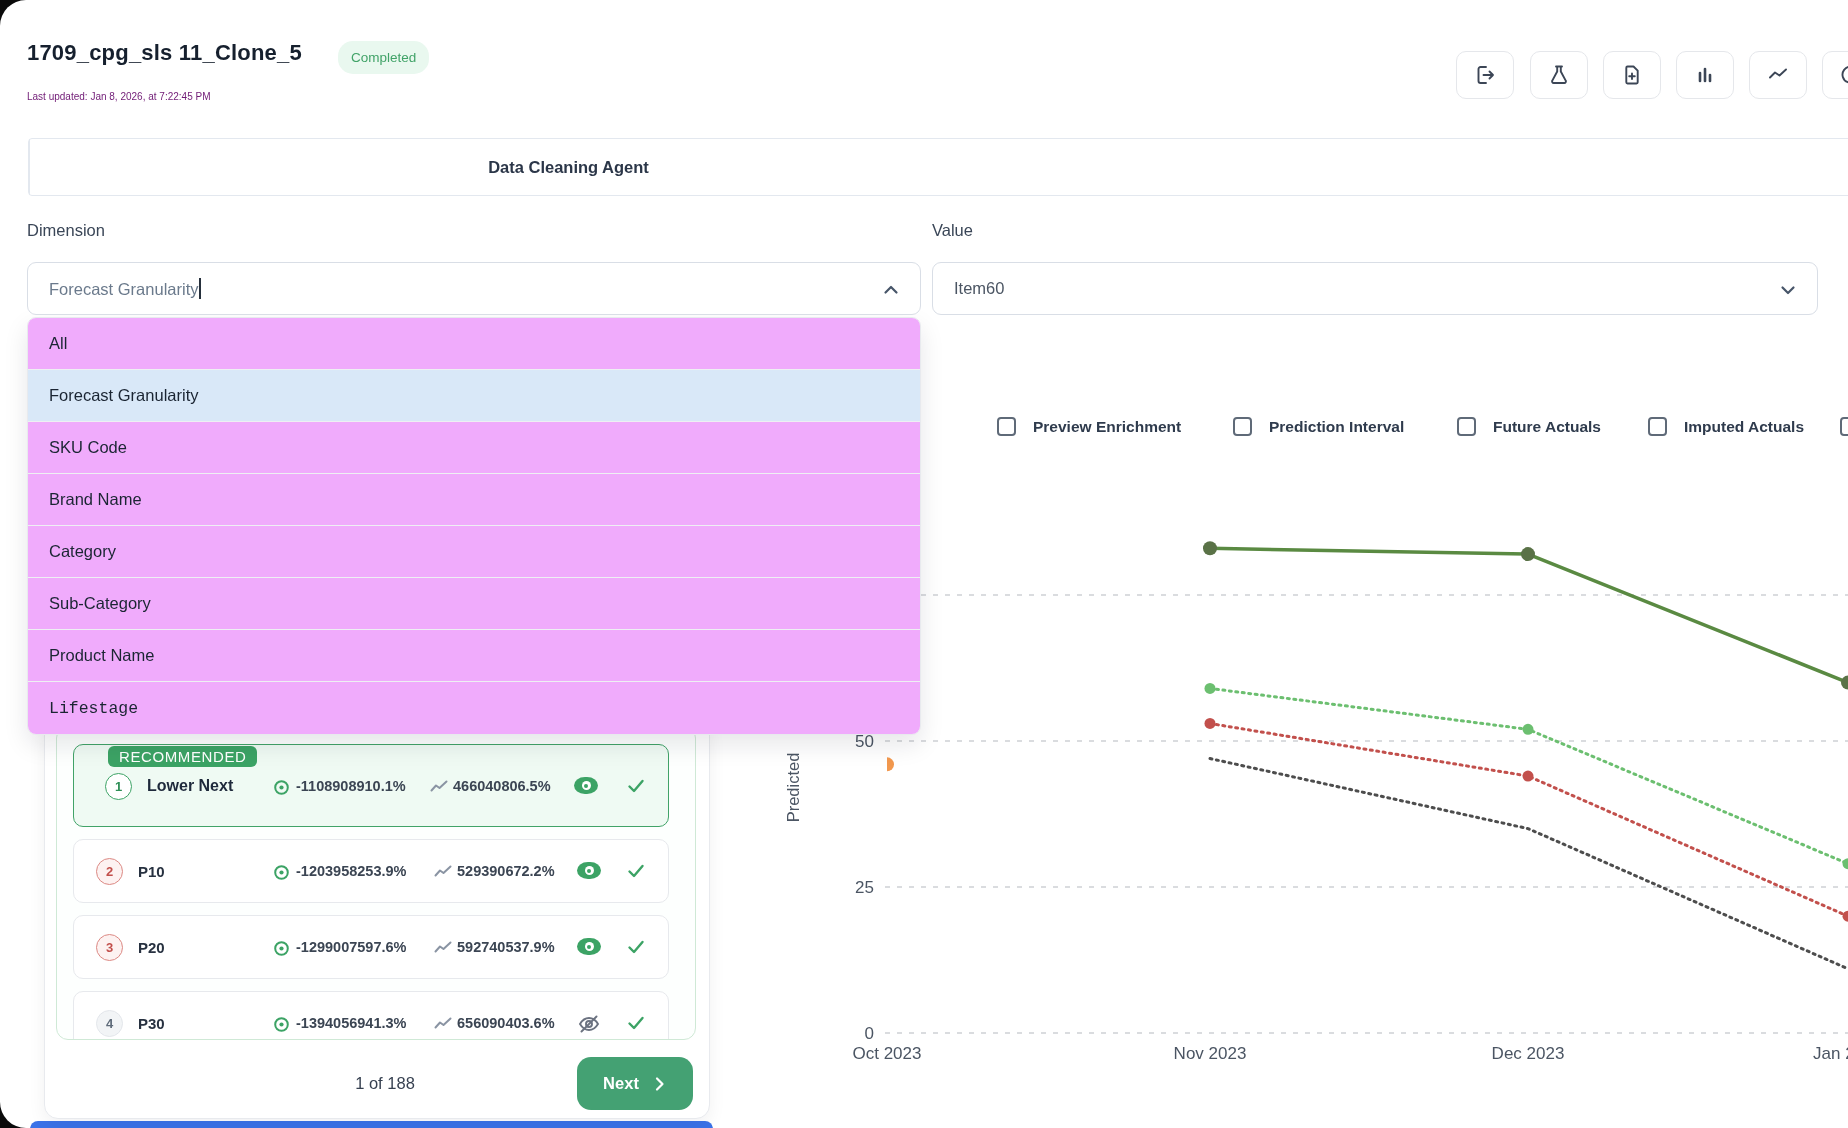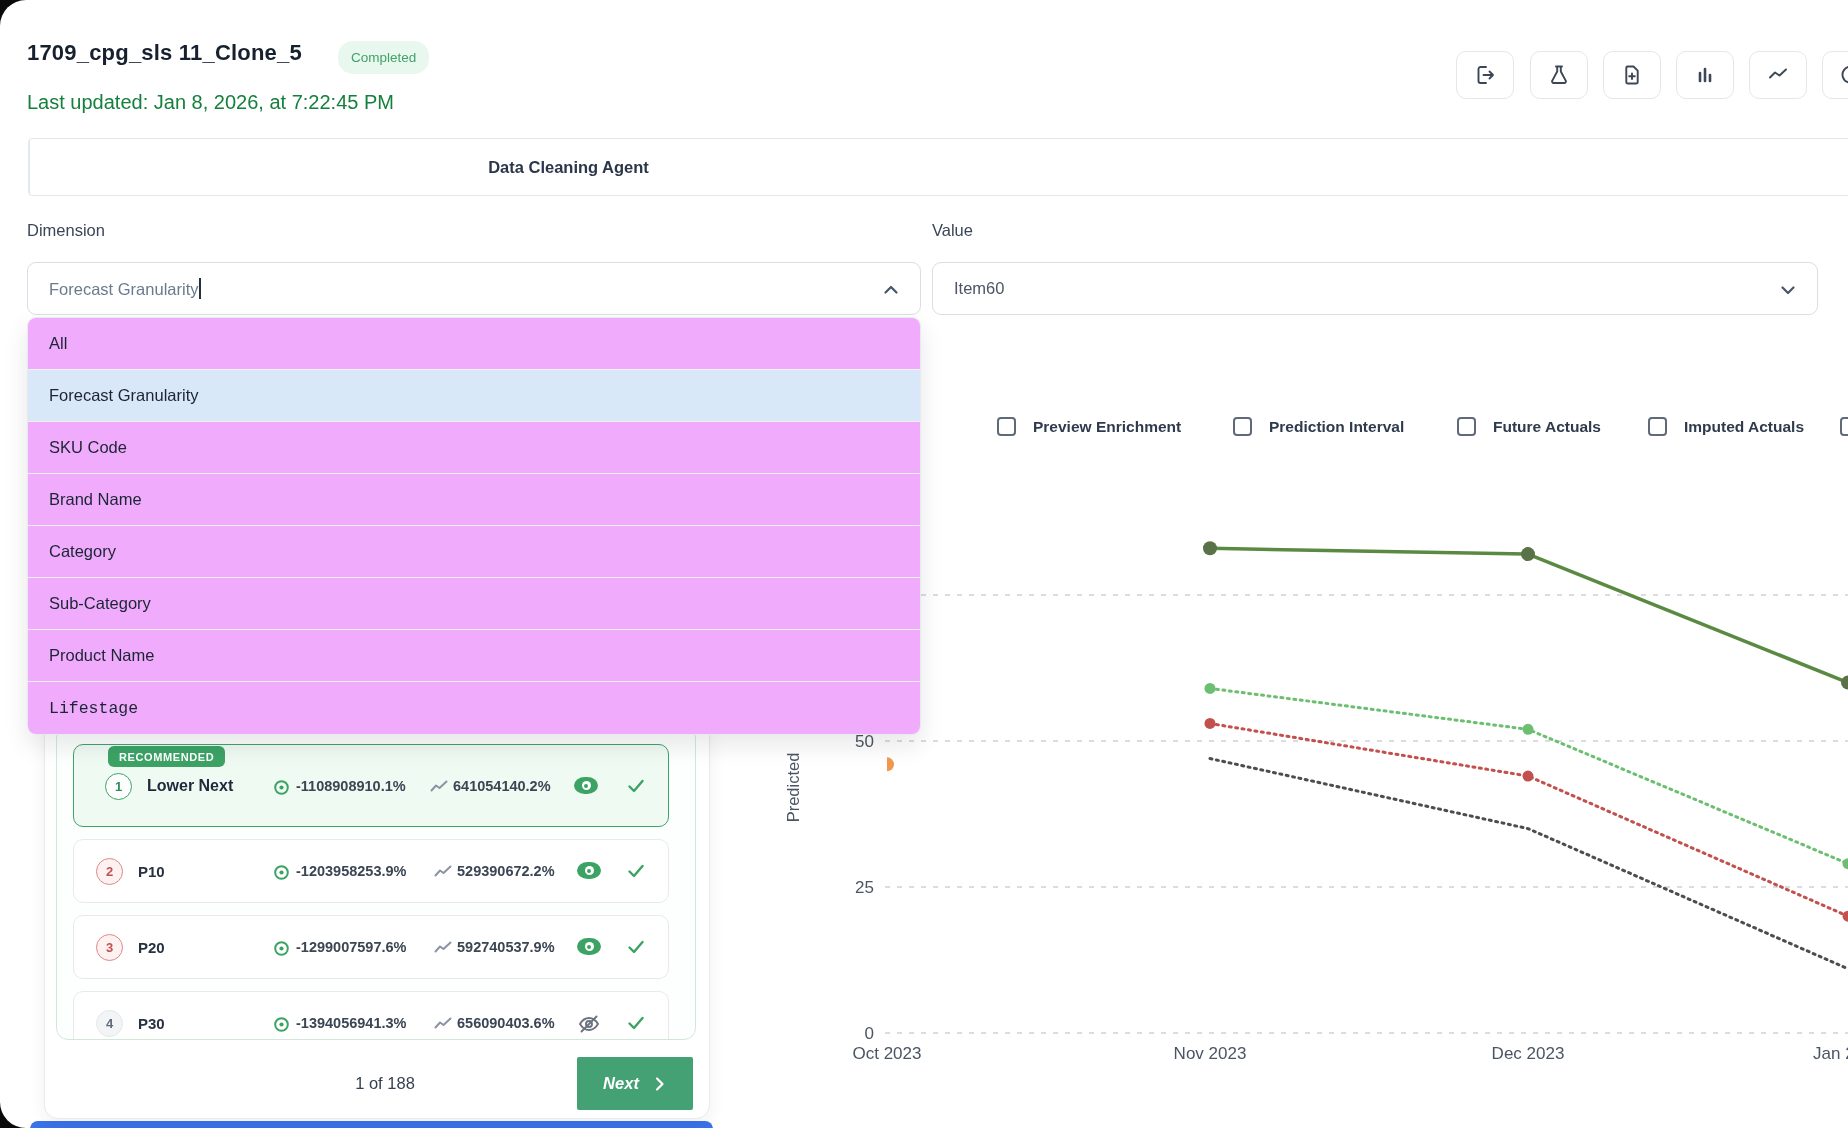--- a/index.html
+++ b/index.html
@@ -5,21 +5,21 @@
   html,body{margin:0;padding:0;background:#000;}
   *{box-sizing:border-box;font-family:"Liberation Sans","DejaVu Sans",sans-serif;}
   .screen{position:relative;width:1848px;height:1128px;background:#0a0a0a;overflow:hidden;}
   .page{position:absolute;inset:0;background:#fff;border-radius:26px 0 0 26px;overflow:hidden;}
   .abs{position:absolute;}
 
   
   .title{left:27px;top:40px;font-size:22px;font-weight:700;color:#16202e;letter-spacing:.2px;}
   .badge-completed{left:338px;top:41px;height:33px;padding:0 13px;background:#e9f8ef;color:#41a368;
     font-size:13.5px;border-radius:15px;display:flex;align-items:center;}
-  .last-updated{left:27px;top:91px;font-size:20px;color:#15803d;}
+  .last-updated{left:27px;top:91px;font-size:10px;color:#701a75;}
 
   
   .tool-btn{top:51px;width:58px;height:48px;border:1px solid #e5e7eb;border-radius:10px;background:#fff;
     display:flex;align-items:center;justify-content:center;}
   .tool-btn svg{stroke:#3c4656;fill:none;stroke-width:1.9;stroke-linecap:round;stroke-linejoin:round;}
 
   
   .tabbar{left:28px;top:138px;width:2200px;height:58px;border:1px solid #e3e8ef;border-radius:4px;display:flex;background:#fff;}
   .tab{height:100%;display:flex;align-items:center;justify-content:center;gap:10px;font-size:16.5px;color:#2b3648;font-weight:600;}
   .tab-active{width:1094px;background:#eef3fb;}
@@ -46,39 +46,39 @@
   .toggle{top:417px;display:flex;align-items:center;gap:17px;z-index:5;}
   .cbox{width:19px;height:19px;border:2px solid #5f6a78;border-radius:4px;background:#fff;}
   .toggle span{font-size:15.5px;color:#2f3b4d;font-weight:600;white-space:nowrap;}
 
   
   .panel{left:44px;top:718px;width:666px;height:401px;background:#fff;border:1px solid #e8eaee;border-radius:14px;
     box-shadow:0 6px 18px rgba(15,23,42,.06);z-index:10;}
   .green-wrap{left:56px;top:726px;width:640px;height:314px;border:1px solid #cfe9d6;border-radius:12px;z-index:11;overflow:hidden;background:#fdfffe;}
   .rec-card{position:absolute;left:16px;top:17px;width:596px;height:83px;background:#effaf3;border:1.6px solid #41a368;border-radius:10px;}
   .rec-badge{position:absolute;left:34px;top:1px;height:21px;padding:0 11px;background:#3ca365;border-radius:6px;
-    color:#fff;font-size:11px;font-weight:700;letter-spacing:.6px;display:flex;align-items:center;}
+    color:#fff;font-size:15px;font-weight:400;letter-spacing:.6px;display:flex;align-items:center;}
   .opt-row{position:absolute;left:16px;width:596px;height:64px;background:#fff;border:1px solid #e7e9ed;border-radius:10px;}
   .num-circle{position:absolute;width:27px;height:27px;border-radius:50%;display:flex;align-items:center;justify-content:center;
     font-size:13px;font-weight:600;}
   .nc-green{border:1.4px solid #3ca365;color:#2f8f57;background:#fff;}
   .nc-red{border:1.4px solid #dc8984;color:#c2504c;background:#fdf2f1;}
   .nc-gray{border:1.4px solid #e3e6eb;color:#5f6b7a;background:#f2f4f6;}
   .opt-name{position:absolute;font-size:15px;font-weight:600;color:#273140;}
   .opt-name.big{font-size:16px;font-weight:700;color:#1e293b;}
   .metric{position:absolute;font-size:14.5px;font-weight:700;color:#3b4553;white-space:nowrap;}
   .mini-icon{position:absolute;}
 
   
   .pg-prev{left:51px;top:1057px;width:170px;height:53px;border:1px solid #eef0f3;border-radius:10px;background:#fff;
     display:flex;align-items:center;justify-content:center;gap:12px;color:#c3c9d3;font-size:16.5px;z-index:11;}
   .pg-count{left:290px;top:1057px;width:190px;height:53px;display:flex;align-items:center;justify-content:center;
     color:#374151;font-size:16.5px;z-index:11;}
-  .pg-next{left:577px;top:1057px;width:116px;height:53px;border-radius:2px;background:#44a173;display:flex;
-    align-items:center;justify-content:center;gap:12px;color:#fff;font-size:16.5px;font-weight:600;z-index:11;font-style:italic;}
+  .pg-next{left:577px;top:1057px;width:116px;height:53px;border-radius:14px;background:#44a173;display:flex;
+    align-items:center;justify-content:center;gap:12px;color:#fff;font-size:16.5px;font-weight:600;z-index:11;}
 
   .blue-bar{left:30px;top:1121px;width:683px;height:14px;background:#3a72e8;border-radius:8px 8px 0 0;z-index:9;}
 
   
   #chart-svg{position:absolute;left:0;top:0;z-index:1;pointer-events:none;}
   .ylab-wrap{left:768px;top:700px;width:52px;height:175px;display:flex;align-items:center;justify-content:center;z-index:2;}
   .ylab{transform:rotate(-90deg);white-space:nowrap;font-size:16.5px;color:#4b5563;}
   text{font-family:"Liberation Sans","DejaVu Sans",sans-serif;}
 </style>
 </head>
@@ -228,21 +228,21 @@
         <div class="num-circle nc-green" style="left:31px;top:28px">1</div>
         <div class="opt-name big" style="left:73px;top:32px">Lower Next</div>
         <svg class="mini-icon" style="left:198px;top:33px" width="19" height="19" viewBox="0 0 19 19">
           <circle cx="9.5" cy="9.5" r="6.3" fill="none" stroke="#3ca365" stroke-width="2"></circle>
           <circle cx="9.5" cy="9.5" r="2.1" fill="#3ca365"></circle>
         </svg>
         <div class="metric" style="left:222px;top:33px">-1108908910.1%</div>
         <svg class="mini-icon" style="left:356px;top:35px" width="18" height="14" viewBox="0 0 18 14">
           <path d="M1.5 10.5 L6 5.5 L9.5 8 L16.5 1.5" fill="none" stroke="#8a94a3" stroke-width="2" stroke-linecap="round" stroke-linejoin="round"></path>
         </svg>
-        <div class="metric" style="left:379px;top:33px">641054140.2%</div>
+        <div class="metric" style="left:379px;top:33px">466040806.5%</div>
         <span class="mini-icon" style="left:500px;top:32px;width:24px;height:17px;background:#3ca365;border-radius:50% / 55%;display:flex;align-items:center;justify-content:center">
           <span style="width:9px;height:9px;background:#fff;border-radius:50%;display:flex;align-items:center;justify-content:center">
             <span style="width:4px;height:4px;background:#3ca365;border-radius:50%"></span>
           </span>
         </span>
         <svg class="mini-icon" style="left:552px;top:31px" width="20" height="20" viewBox="0 0 20 20">
           <path d="M3.5 10.5 L8 15 L16.5 5" fill="none" stroke="#3ca365" stroke-width="2.4" stroke-linecap="round" stroke-linejoin="round"></path>
         </svg>
       </div>
 

